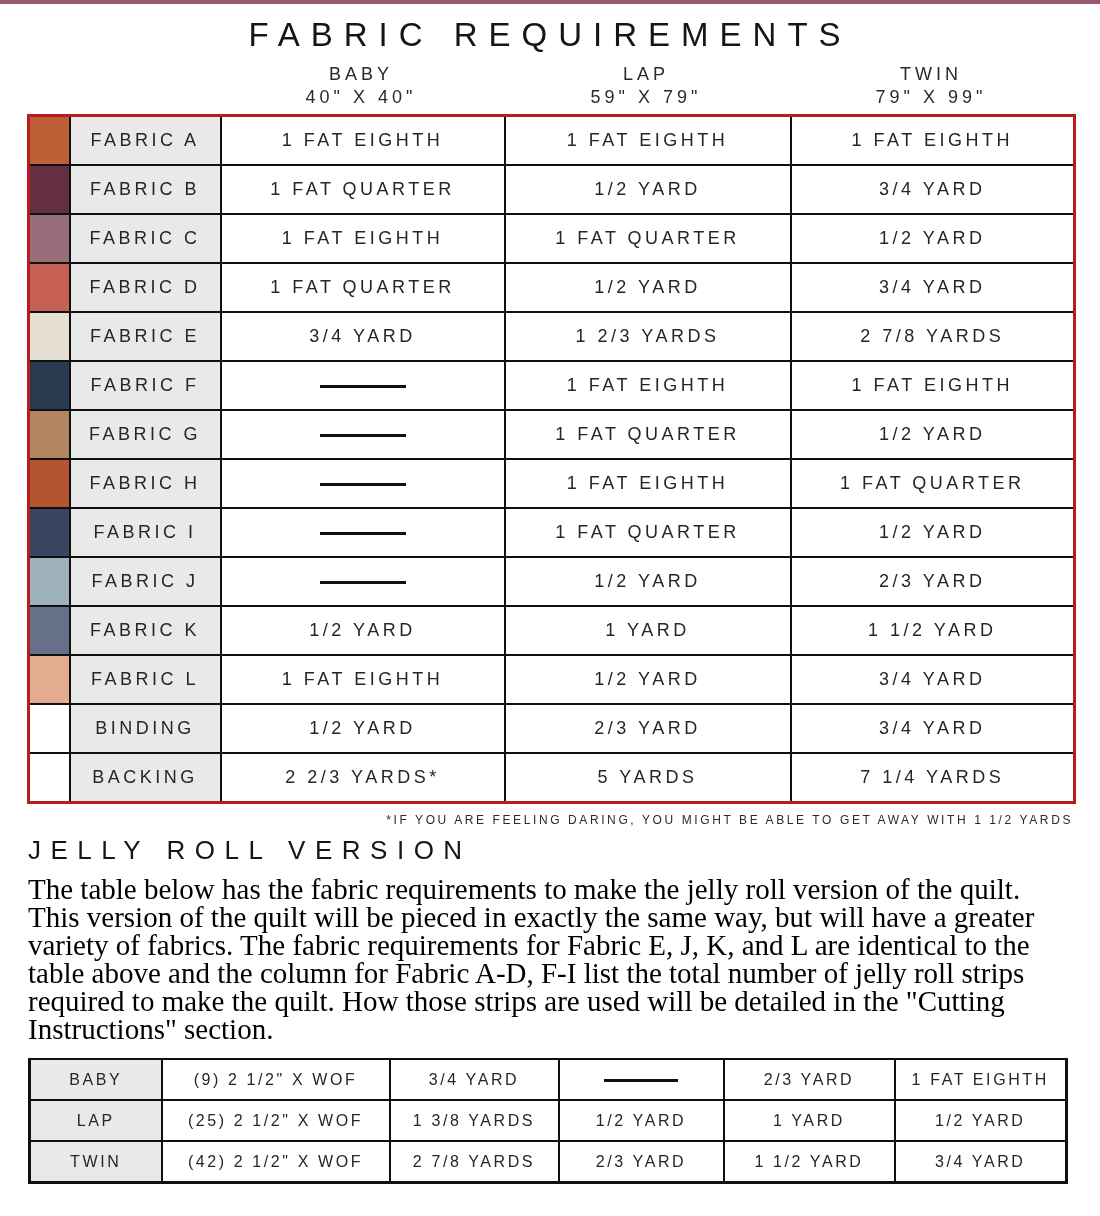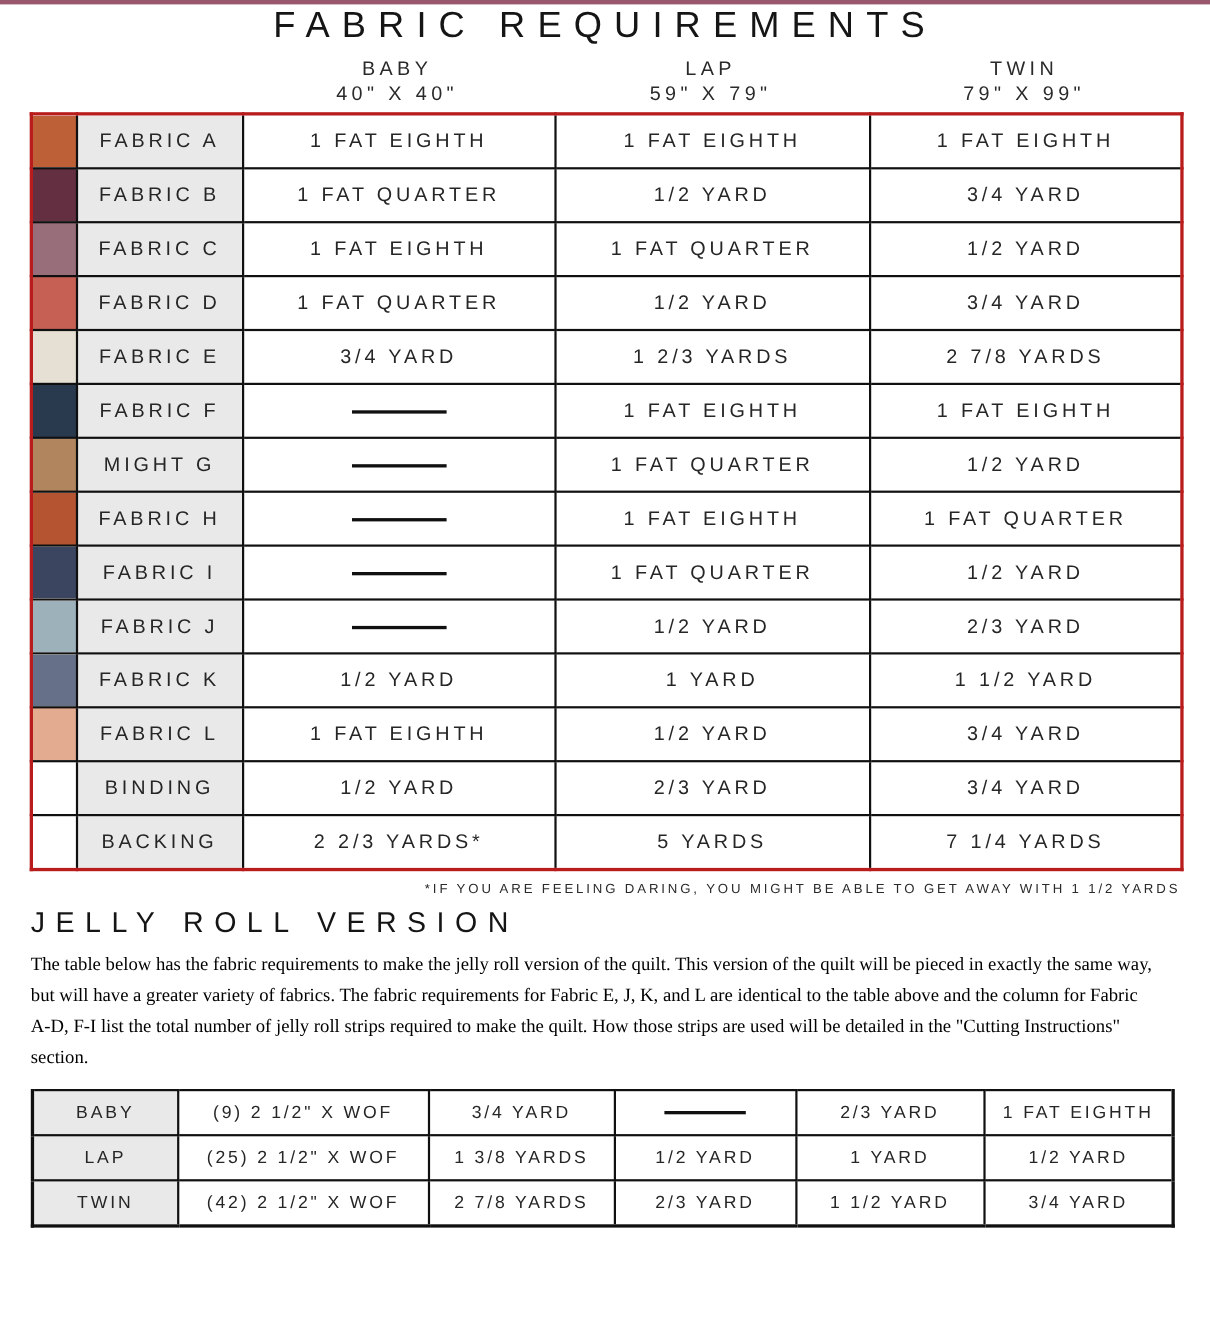--- a/index.html
+++ b/index.html
@@ -4,21 +4,21 @@
 <style>
   html,body { margin:0; padding:0; }
   body {
     width:1100px; height:1216px; background:#ffffff;
     font-family:"Liberation Sans", sans-serif; color:#1c1c1c;
     overflow:hidden;
   }
   .topbar { height:4px; width:1100px; }
   .title {
     text-align:center; font-size:33px; letter-spacing:11px;
-    white-space:nowrap; font-weight:400; color:#151515;
+    margin-top:12px; white-space:nowrap; font-weight:400; color:#151515;
   }
   .size-headers { display:flex; margin:9px 0 5px 219px; }
   .size-col { text-align:center; font-size:18px; letter-spacing:4px; line-height:23px; color:#2a2a2a; }
   .size-col.c0 { width:284px; } .size-col.c1 { width:286px; } .size-col.c2 { width:284px; }
 
   table.main {
     border-collapse:collapse; table-layout:fixed;
     margin-left:27px; width:1046px; border:3px solid #b91c1c;
   }
   table.main td {
@@ -32,21 +32,21 @@
   .footnote {
     width:1046px; margin:9px 0 0 27px; text-align:right;
     font-size:12px; letter-spacing:2.6px; white-space:nowrap; color:#2a2a2a;
   }
   .jelly-heading {
     margin:8px 16px 0 28px; font-size:26px; letter-spacing:9.5px;
     font-weight:400; color:#151515; white-space:nowrap;
   }
   .jelly-para {
     margin:9px 28px 0 28px; width:1022px;
-    font-family:"Liberation Serif", serif; font-size:17px; line-height:28px; color:#000;
+    font-family:"Liberation Serif", serif; font-size:29px; line-height:28px; color:#000;
   }
 
   table.jelly { border-collapse:collapse; table-layout:fixed; margin:15px 0 0 28px; }
   table.jelly td {
     border:2px solid #101010; text-align:center; font-weight:400;
     font-size:16px; letter-spacing:2.6px; color:#262626; padding:0; overflow:hidden;
   }
   table.jelly td.hdr { height:36px; background:#e9e9e9; }
   table.jelly td.rowlbl { background:#e9e9e9; }
   table.jelly td.val { height:39px; }
@@ -125,21 +125,21 @@
       </tr>
       <tr>
         <td style="background: rgb(41, 58, 79);"></td>
         <td class="label-cell">FABRIC F</td>
         <td><span class="dash"></span></td>
         <td>1 FAT EIGHTH</td>
         <td>1 FAT EIGHTH</td>
       </tr>
       <tr>
         <td style="background: rgb(177, 134, 94);"></td>
-        <td class="label-cell">MIGHT G</td>
+        <td class="label-cell">FABRIC G</td>
         <td><span class="dash"></span></td>
         <td>1 FAT QUARTER</td>
         <td>1/2 YARD</td>
       </tr>
       <tr>
         <td style="background: rgb(181, 84, 49);"></td>
         <td class="label-cell">FABRIC H</td>
         <td><span class="dash"></span></td>
         <td>1 FAT EIGHTH</td>
         <td>1 FAT QUARTER</td>

